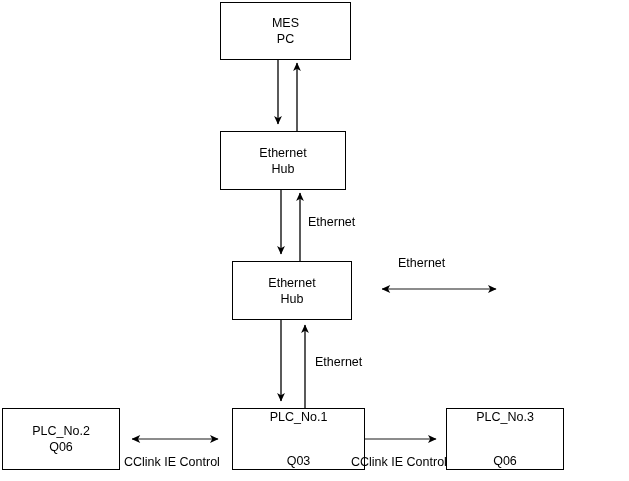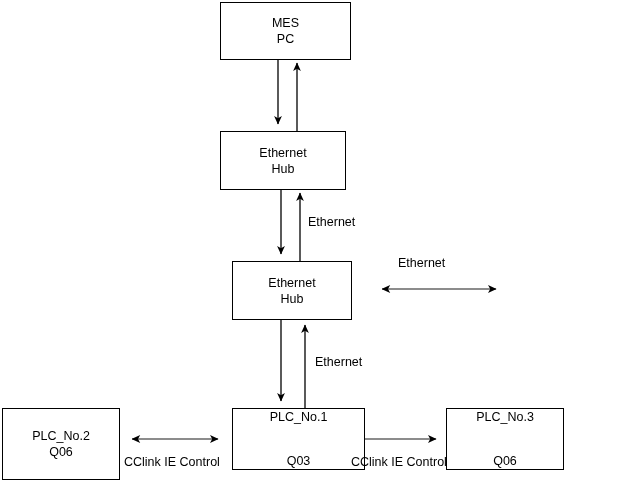--- a/index.html
+++ b/index.html
@@ -105,21 +105,21 @@
     <span>Ethernet</span>
     <span class="line2">Hub</span>
   </div>
 
   <div class="node" style="left:232px; top:261px; width:120px; height:59px;">
     <span>Ethernet</span>
     <span class="line2">Hub</span>
   </div>
 
 
-  <div class="node" style="left:2px; top:408px; width:118px; height:72px;">
+  <div class="node" style="left:2px; top:408px; width:118px; height:62px;">
     <span>PLC_No.2</span>
     <span class="line2">Q06</span>
   </div>
 
   <div class="node" style="left:232px; top:408px; width:133px; height:62px;justify-content:space-between;">
     <span>PLC_No.1</span>
     <span class="line2">Q03</span>
   </div>
 
   <div class="node" style="left:446px; top:408px; width:118px; height:62px;justify-content:space-between;">

